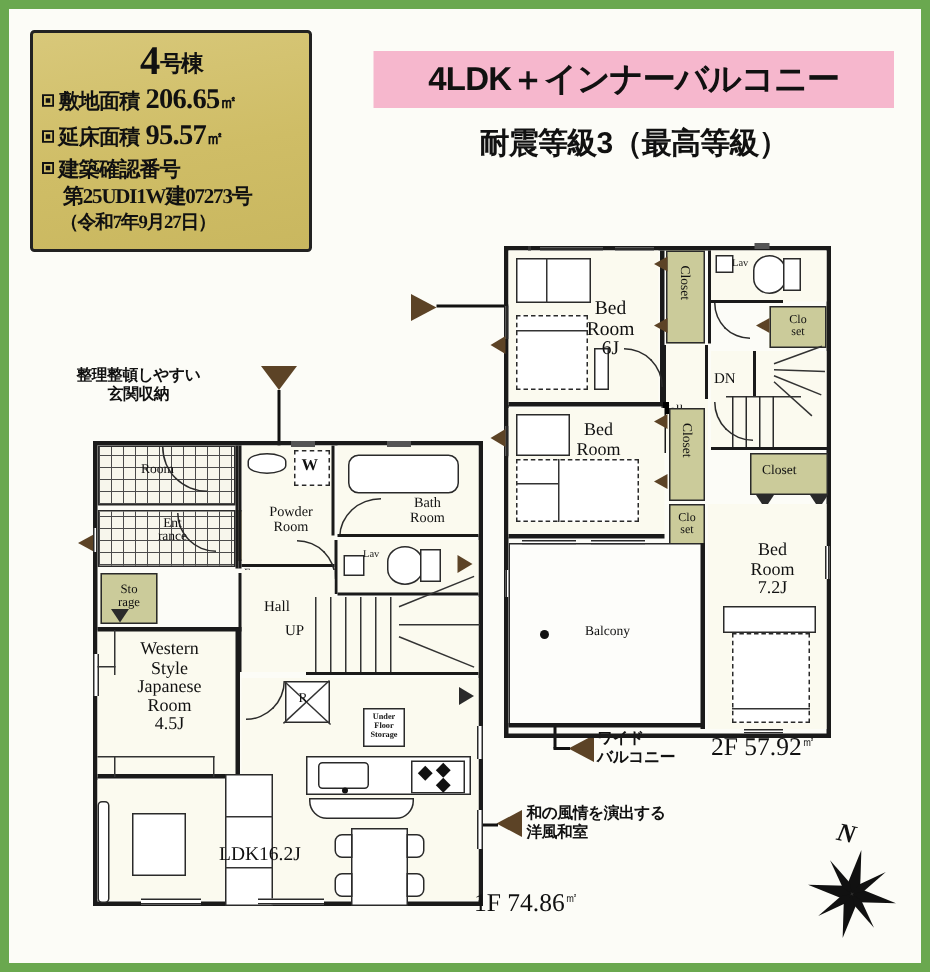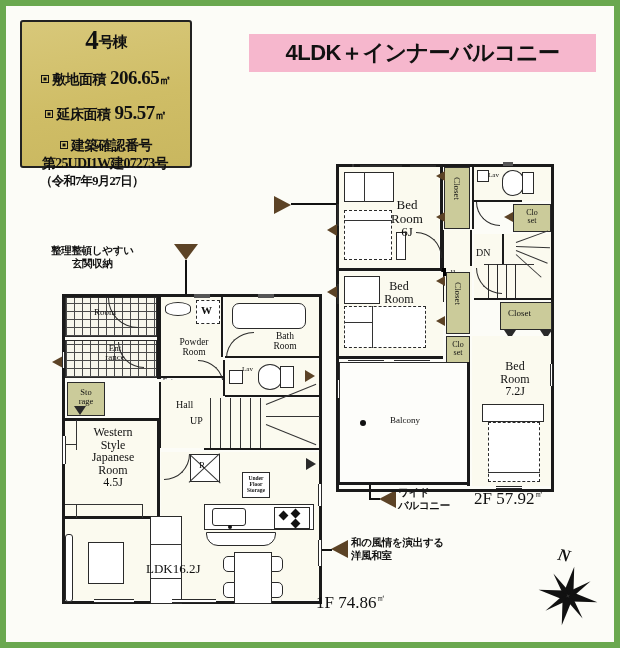--- a/index.html
+++ b/index.html
@@ -19,44 +19,43 @@
     position:absolute;
     left:6px; top:6px;
     width:608px; height:636px;
     background:#fcfcf7;
     overflow:hidden;
   }
   .abs { position:absolute; }
 
   
   #infobox {
-    left:14px; top:14px; width:172px; height:148px;
+    left:14px; top:14px; width:188px; height:148px;
     background:linear-gradient(170deg,#d8c87a 0%, #cfbd66 55%, #c9b75f 100%);
     border:2px solid #222;
     border-radius:3px;
     padding:3px 6px 0 6px;
     color:#111;
   }
   #bldg-no {
     text-align:center;
     font-family:"Liberation Serif", serif;
     font-weight:bold;
     line-height:1;
     margin-top:2px;
     white-space:nowrap;
   }
   #bldg-no .num { font-size:27px; vertical-align:-2px; }
   #bldg-no .suffix { font-size:15px; letter-spacing:-1px; }
   .spec-row {
     display:flex; align-items:baseline;
     font-family:"Liberation Serif", serif;
     font-weight:bold;
-    margin-top:13px;
+    margin-top:2px;
     white-space:nowrap;
-    justify-content:center;
   }
   .bullet {
     display:inline-block;
     width:8px; height:8px;
     background:#111;
     border:1px solid #111;
     box-shadow:inset 0 0 0 1.5px #cfbd66;
     margin-right:3px;
     flex:0 0 auto;
     position:relative; top:-1px;
@@ -196,20 +195,21 @@
       <span class="bullet"></span>
       <span class="spec-label">建築確認番号</span>
     </div>
     <div class="spec-sub">第25UDI1W建07273号</div>
     <div class="spec-date">（令和7年9月27日）</div>
   </div>
 
   <div class="abs" id="pink-banner">
     <span>4LDK＋インナーバルコニー</span>
   </div>
+  <div class="abs" id="quake-line">耐震等級3（最高等級）</div>
 
   <div class="abs tri tri-right" style="left:268px; top:190px;"></div>
   <div class="abs leader" style="left:285px; top:197px; width:48px; height:1.5px;"></div>
   <div class="abs leader" style="left:331px; top:197px; width:1.5px; height:102px;"></div>
 
   <div class="abs" style="left:45px; top:238px;text-align:center;">
     <div class="callout-text">整理整頓しやすい</div>
     <div class="callout-text">玄関収納</div>
   </div>
   <div class="abs tri tri-down" style="left:168px; top:238px;"></div>

